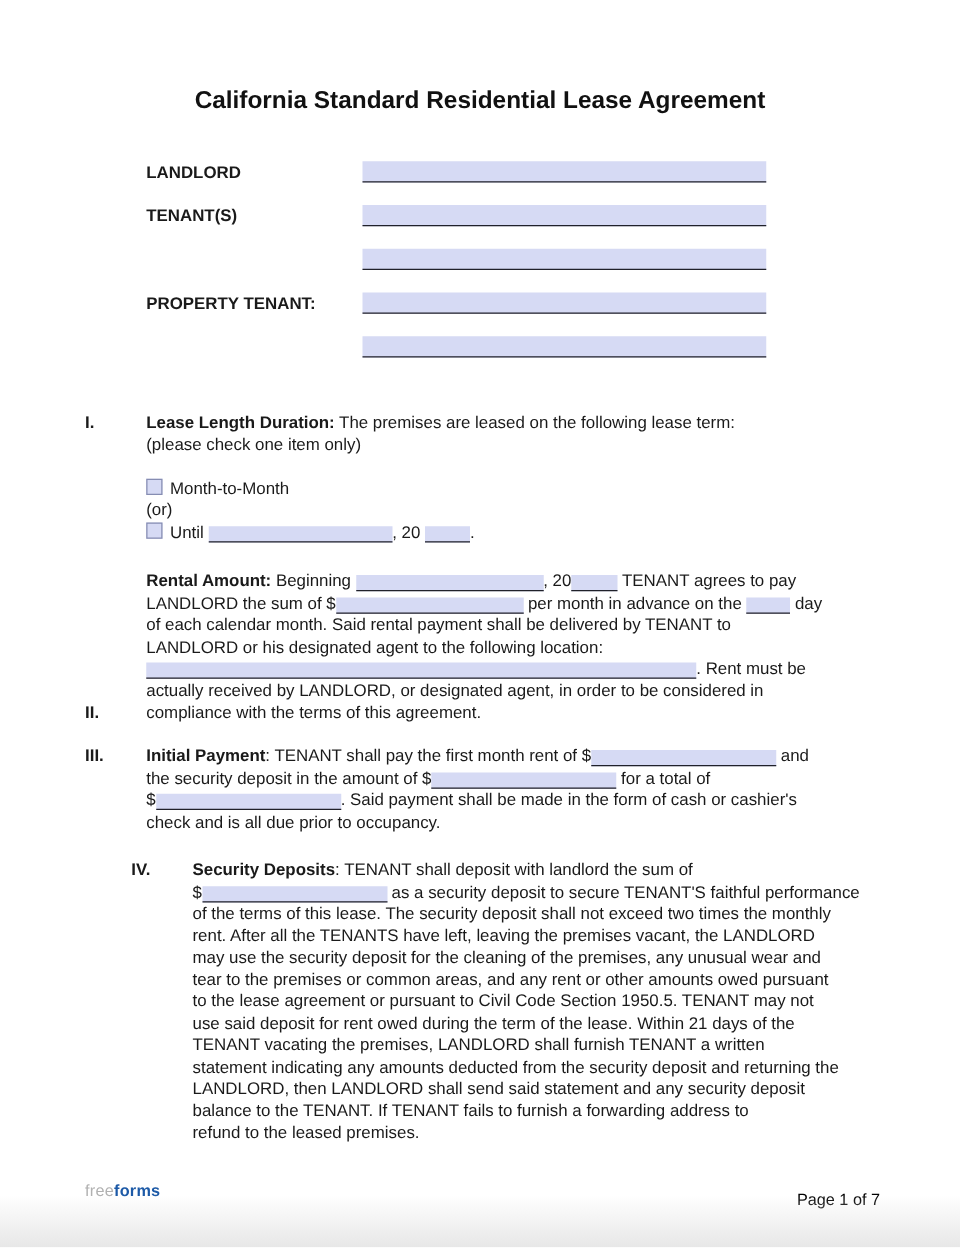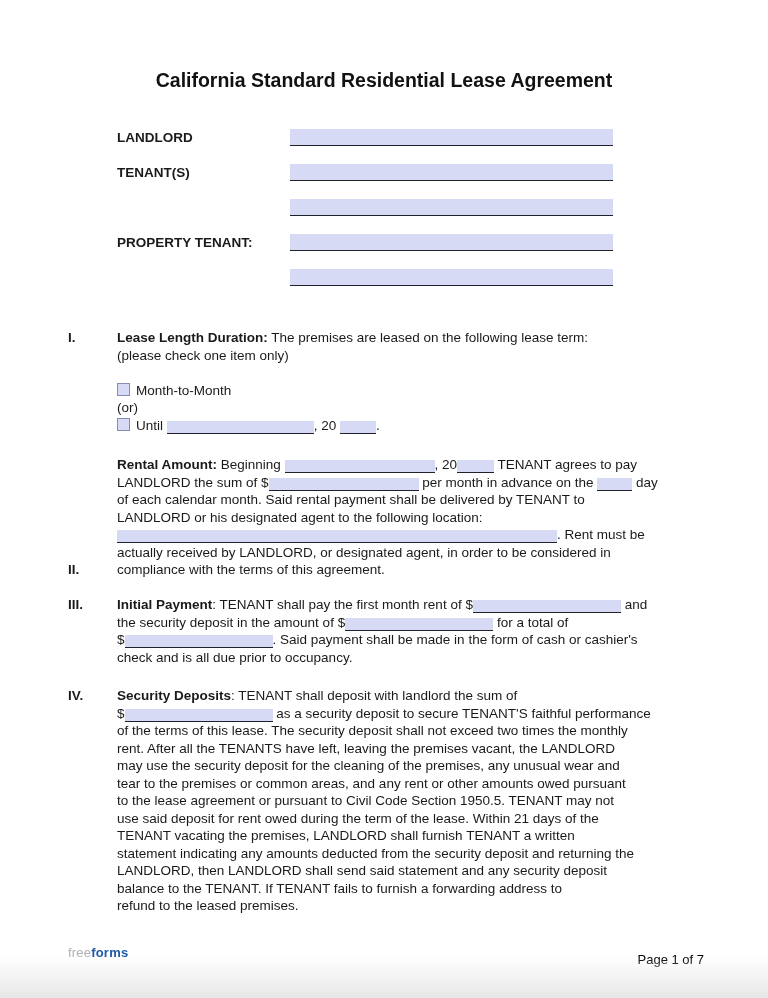--- a/index.html
+++ b/index.html
@@ -27,21 +27,21 @@
   .party-field{
     width:323px;height:16px;
     background:#d6daf4;
     border-bottom:1.8px solid #20212a;
   }
   
   .section{position:absolute;left:68px;width:660px;display:flex;}
   .sec-0{top:329px;}
   .sec-1{top:456px;align-items:flex-end;}
   .sec-2{top:596px;}
-  .sec-3{top:687px;}
+  .sec-3{top:687px;margin-left:37px;}
   .numeral{width:49px;font-weight:bold;flex:none;}
   .sec-body{flex:1;}
   .line{white-space:nowrap;height:17.5px;}
   .blank{
     display:inline-block;
     height:12px;
     background:#d6daf4;
     border-bottom:1.8px solid #20212a;
     vertical-align:-4px;
   }

